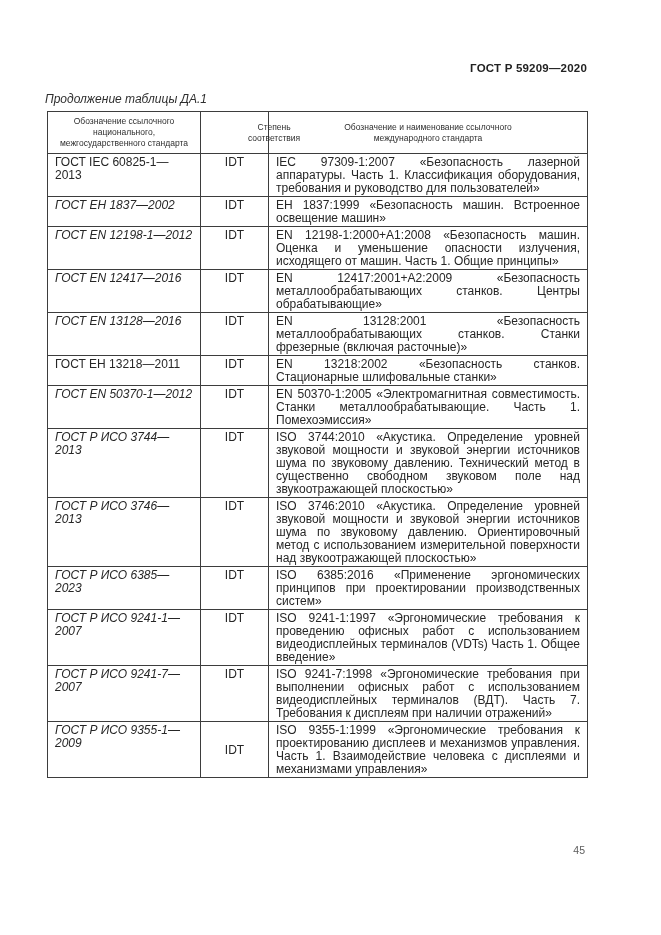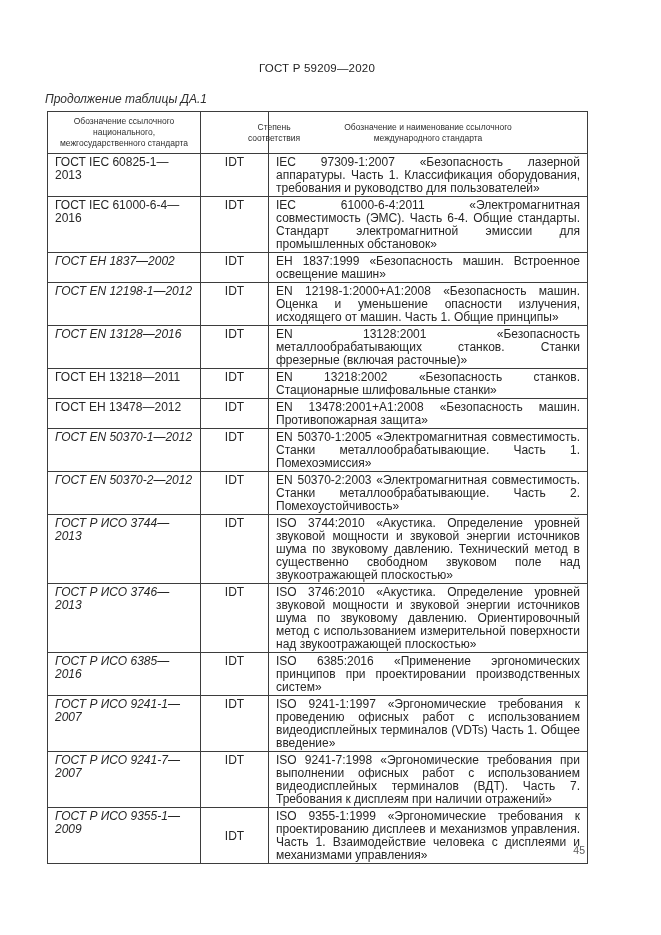--- a/index.html
+++ b/index.html
@@ -14,22 +14,22 @@
     height: 935px;
     background: #ffffff;
     color: #262626;
     overflow: hidden;
   }
   .doc-code {
     position: absolute;
     top: 62px;
     left: 47px;
     width: 540px;
-    text-align: center;
-    font-weight: normal;
+    text-align: right;
+    font-weight: bold;
     font-size: 11.5px;
     letter-spacing: 0.2px;
     color: #222;
   }
   .table-caption {
     position: absolute;
     top: 92px;
     left: 45px;
     font-style: italic;
     font-size: 12px;
@@ -117,71 +117,61 @@
       </tr>
     </thead>
     <tbody>
 
     <tr>
           <td class="col-national">ГОСТ IEC 60825-1—2013</td>
           <td class="col-degree">IDT</td>
           <td class="col-international">IEC 97309-1:2007 «Безопасность лазерной аппаратуры. Часть 1. Классификация оборудования, требования и руководство для пользователей»</td>
         </tr>
         <tr>
-          <td class="col-national">ГОСТ IEC 61000-6-4—2016</td>
-          <td class="col-degree">IDT</td>
-          <td class="col-international">IEC 61000-6-4:2011 «Электромагнитная совместимость (ЭМС). Часть 6-4. Общие стандарты. Стандарт электромагнитной эмиссии для промышленных обстановок»</td>
-        </tr>
-        <tr>
           <td class="col-national italic">ГОСТ ЕН 1837—2002</td>
           <td class="col-degree">IDT</td>
           <td class="col-international">ЕН 1837:1999 «Безопасность машин. Встроенное освещение машин»</td>
         </tr>
         <tr>
           <td class="col-national italic">ГОСТ EN 12198-1—2012</td>
           <td class="col-degree">IDT</td>
           <td class="col-international">EN 12198-1:2000+А1:2008 «Безопасность машин. Оценка и уменьшение опасности излучения, исходящего от машин. Часть 1. Общие принципы»</td>
+        </tr>
+        <tr>
+          <td class="col-national italic">ГОСТ EN 12417—2016</td>
+          <td class="col-degree">IDT</td>
+          <td class="col-international">EN 12417:2001+А2:2009 «Безопасность металлообрабатывающих станков. Центры обрабатывающие»</td>
         </tr>
         <tr>
           <td class="col-national italic">ГОСТ EN 13128—2016</td>
           <td class="col-degree">IDT</td>
           <td class="col-international">EN 13128:2001 «Безопасность металлообрабатывающих станков. Станки фрезерные (включая расточные)»</td>
         </tr>
         <tr>
           <td class="col-national">ГОСТ ЕН 13218—2011</td>
           <td class="col-degree">IDT</td>
           <td class="col-international">EN 13218:2002 «Безопасность станков. Стационарные шлифовальные станки»</td>
         </tr>
         <tr>
-          <td class="col-national">ГОСТ ЕН 13478—2012</td>
-          <td class="col-degree">IDT</td>
-          <td class="col-international">EN 13478:2001+А1:2008 «Безопасность машин. Противопожарная защита»</td>
-        </tr>
-        <tr>
           <td class="col-national italic">ГОСТ EN 50370-1—2012</td>
           <td class="col-degree">IDT</td>
           <td class="col-international">EN 50370-1:2005 «Электромагнитная совместимость. Станки металлообрабатывающие. Часть 1. Помехоэмиссия»</td>
-        </tr>
-        <tr>
-          <td class="col-national italic">ГОСТ EN 50370-2—2012</td>
-          <td class="col-degree">IDT</td>
-          <td class="col-international">EN 50370-2:2003 «Электромагнитная совместимость. Станки металлообрабатывающие. Часть 2. Помехоустойчивость»</td>
         </tr>
         <tr>
           <td class="col-national italic">ГОСТ Р ИСО 3744—2013</td>
           <td class="col-degree">IDT</td>
           <td class="col-international">ISO 3744:2010 «Акустика. Определение уровней звуковой мощности и звуковой энергии источников шума по звуковому давлению. Технический метод в существенно свободном звуковом поле над звукоотражающей плоскостью»</td>
         </tr>
         <tr>
           <td class="col-national italic">ГОСТ Р ИСО 3746—2013</td>
           <td class="col-degree">IDT</td>
           <td class="col-international">ISO 3746:2010 «Акустика. Определение уровней звуковой мощности и звуковой энергии источников шума по звуковому давлению. Ориентировочный метод с использованием измерительной поверхности над звукоотражающей плоскостью»</td>
         </tr>
         <tr>
-          <td class="col-national italic">ГОСТ Р ИСО 6385—2016</td>
+          <td class="col-national italic">ГОСТ Р ИСО 6385—2023</td>
           <td class="col-degree">IDT</td>
           <td class="col-international">ISO 6385:2016 «Применение эргономических принципов при проектировании производственных систем»</td>
         </tr>
         <tr>
           <td class="col-national italic">ГОСТ Р ИСО 9241-1—2007</td>
           <td class="col-degree">IDT</td>
           <td class="col-international">ISO 9241-1:1997 «Эргономические требования к проведению офисных работ с использованием видеодисплейных терминалов (VDTs) Часть 1. Общее введение»</td>
         </tr>
         <tr>
           <td class="col-national italic">ГОСТ Р ИСО 9241-7—2007</td>

